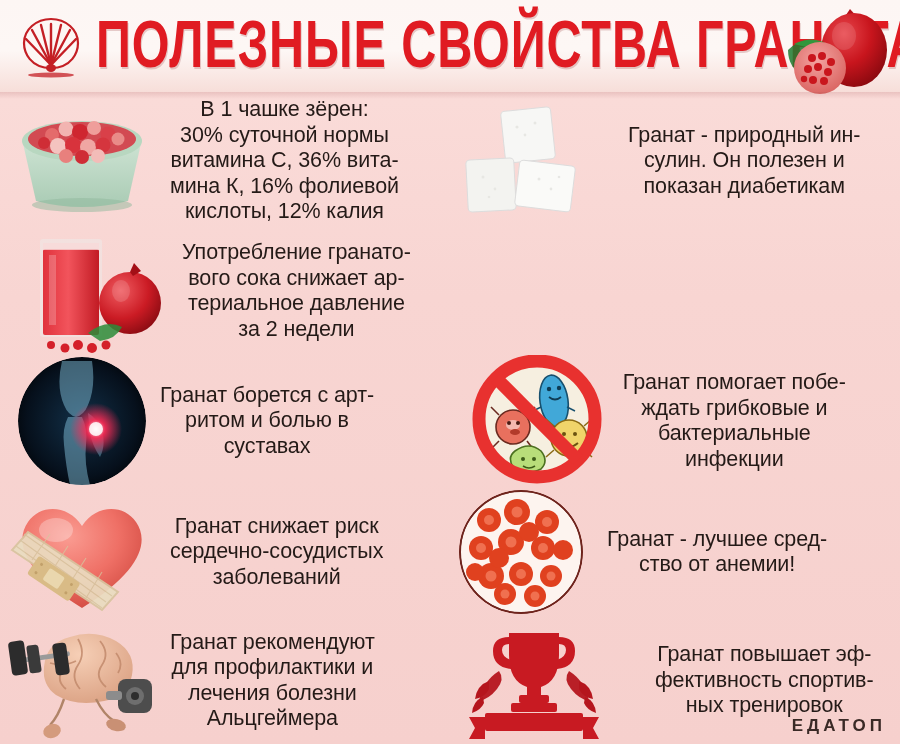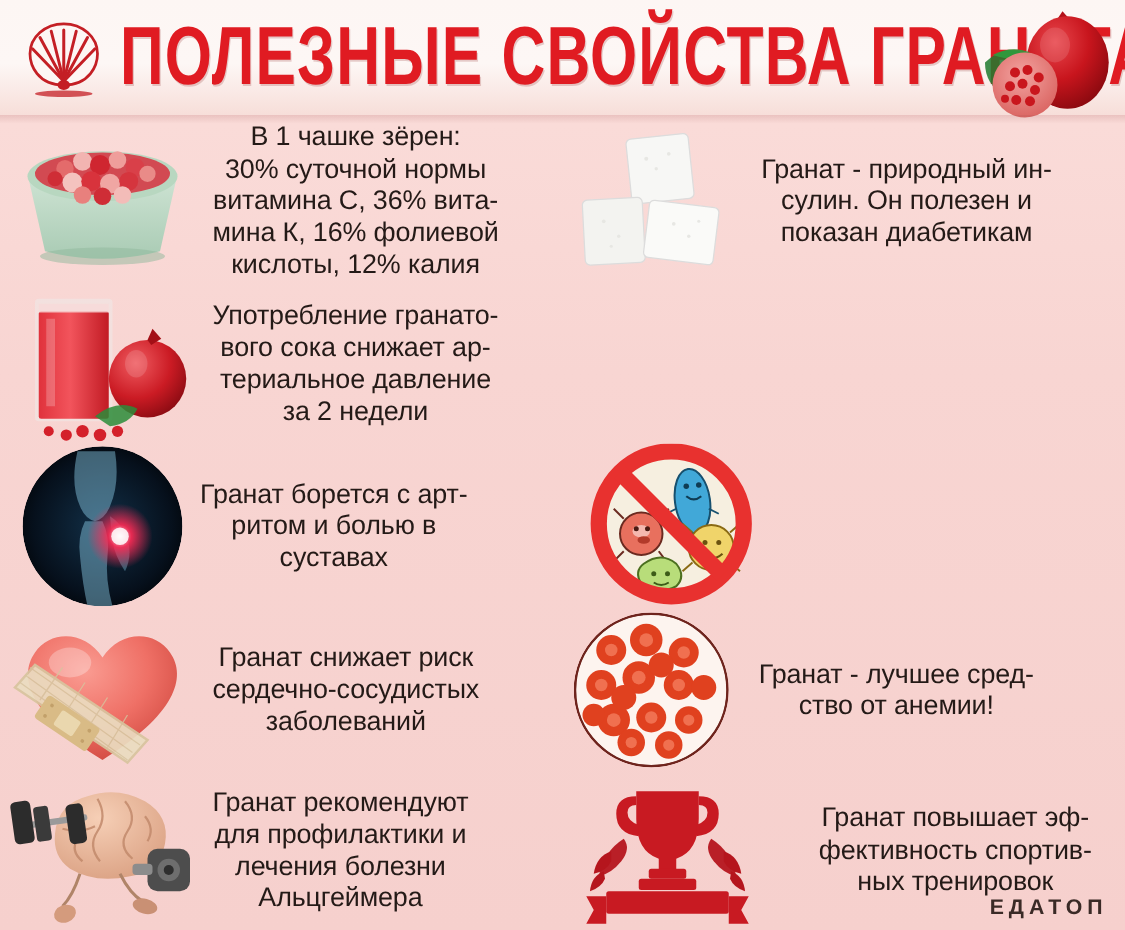--- a/index.html
+++ b/index.html
@@ -164,21 +164,21 @@
             <ellipse cx="76" cy="104" rx="50" ry="7" fill="#8fb89c" opacity=".5"></ellipse>
           </svg>
         </div>
         <div class="txt" style="margin-left:12px;">В 1 чашке зёрен:
 30% суточной нормы
 витамина С, 36% вита-
 мина К, 16% фолиевой
 кислоты, 12% калия</div>
       </div>
 
-      <div class="cell" style="width:445px;">
+      <div class="cell" style="width:445px;gap:19px;">
         <div class="art" style="width:140px;height:120px;">
           <svg viewBox="0 0 140 120" width="140" height="120">
             <g stroke="#dcdcdc" stroke-width="1">
               <rect x="48" y="8" width="50" height="52" rx="4" fill="#f7f7f5" transform="rotate(-6 73 34)"></rect>
               <rect x="12" y="58" width="48" height="52" rx="4" fill="#f3f3f0" transform="rotate(-3 36 84)"></rect>
               <rect x="62" y="62" width="56" height="46" rx="4" fill="#fafaf8" transform="rotate(7 90 85)"></rect>
             </g>
             <g fill="#e6e6e2" opacity=".9">
               <circle cx="62" cy="26" r="1.6"></circle>
                 <circle cx="70" cy="34" r="1.4"></circle>
@@ -192,21 +192,21 @@
             </g>
           </svg>
         </div>
         <div class="txt" style="margin-left:14px;">Гранат - природный ин-
 сулин. Он полезен и
 показан диабетикам</div>
       </div>
     </div>
 
     <div class="row" style="top:132px;height:128px;">
-      <div class="cell" style="width:455px;">
+      <div class="cell" style="width:455px;padding-left:12px;">
         <div class="art" style="width:152px;height:124px;margin-left:6px;">
           <svg viewBox="0 0 152 124" width="152" height="124">
             <defs>
               <linearGradient id="juice" x1="0" y1="0" x2="1" y2="0">
                 <stop offset="0%" stop-color="#e0323c"></stop>
                 <stop offset="45%" stop-color="#f2545c"></stop>
                 <stop offset="100%" stop-color="#c21b24"></stop>
               </linearGradient>
               <radialGradient id="pom2" cx="35%" cy="30%" r="75%">
                 <stop offset="0%" stop-color="#ef5b60"></stop>
@@ -311,20 +311,24 @@
             <g>
               <path d="M46 96 q14 -10 26 0 q8 10 0 18 q-16 8 -28 -2 q-6 -10 2 -16 z" fill="#b8dd7a" stroke="#4c7020" stroke-width="1.6"></path>
               <circle cx="54" cy="104" r="2" fill="#3d5c18"></circle>
                 <circle cx="65" cy="104" r="2" fill="#3d5c18"></circle>
               <path d="M54 111 q6 4 12 0" stroke="#3d5c18" stroke-width="1.6" fill="none"></path>
             </g>
             <circle cx="68" cy="64" r="58" fill="none" stroke="#e8312f" stroke-width="13"></circle>
             <line x1="27" y1="23" x2="109" y2="105" stroke="#e8312f" stroke-width="13" stroke-linecap="butt"></line>
           </svg>
         </div>
+        <div class="txt" style="margin-left:14px;">Гранат помогает побе-
+ждать грибковые и
+бактериальные
+инфекции</div>
       </div>
     </div>
 
     <div class="row" style="top:392px;height:130px;">
       <div class="cell" style="width:455px;">
         <div class="art" style="width:152px;height:128px;margin-left:6px;">
           <svg viewBox="0 0 152 128" width="152" height="128">
             <defs>
               <radialGradient id="hrt" cx="38%" cy="28%" r="78%">
                 <stop offset="0%" stop-color="#fa9c92"></stop>

